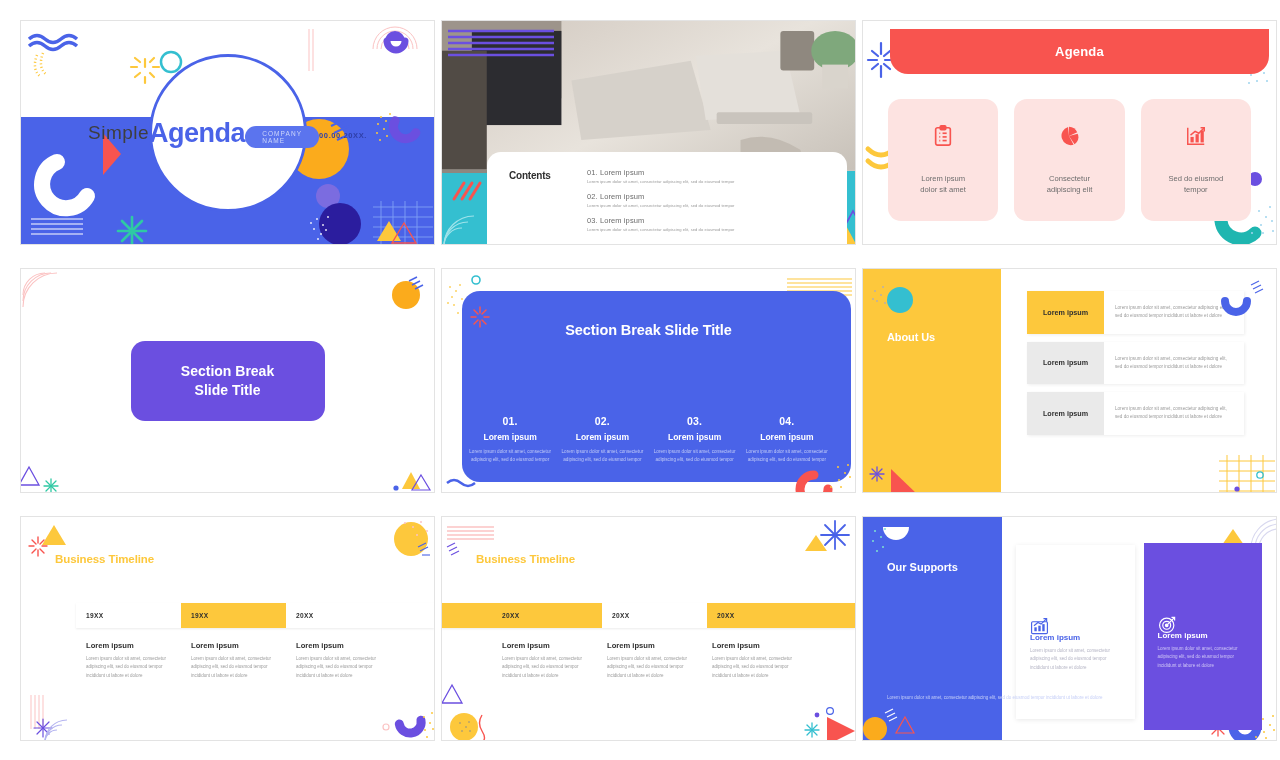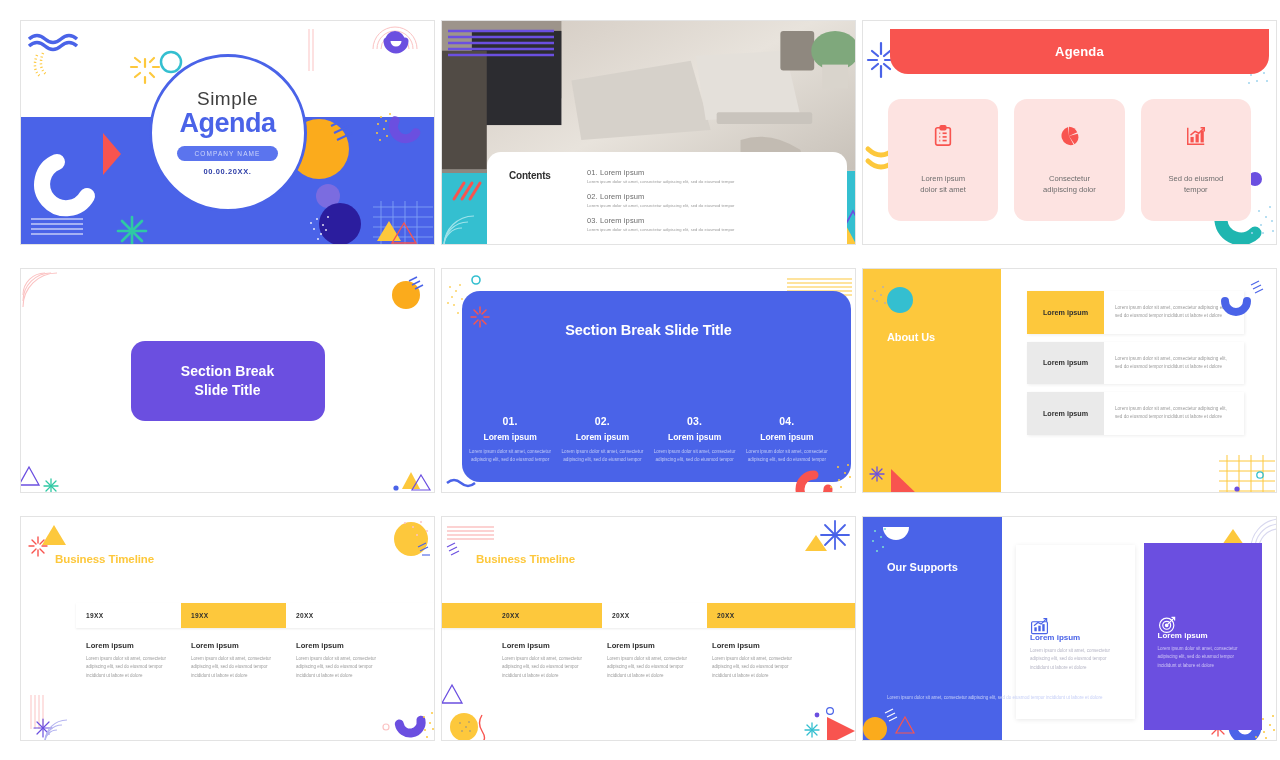--- a/index.html
+++ b/index.html
@@ -27,21 +27,21 @@
     overflow: hidden;
   }
   .deco { position: absolute; pointer-events: none; }
 
   
   .s1-bluebg { position:absolute; left:0; bottom:0; width:100%; height:57%; background:#4a63e8; }
   .s1-circle {
     position:absolute; left:50%; top:50%; transform:translate(-50%,-50%);
     width:158px; height:158px; border-radius:50%;
     background:#fff; border:3px solid #4a63e8;
-    display:flex; flex-direction:column; align-items:center; justify-content:center;
+    display:flex; flex-direction:row; align-items:center; justify-content:center;
     z-index:5;
   }
   .s1-sub { font-size:19px; color:#3e3e3e; font-weight:300; letter-spacing:.5px; line-height:1; }
   .s1-title { font-size:27px; color:#4a63e8; font-weight:bold; letter-spacing:-0.5px; margin-top:1px; line-height:1.05; }
   .s1-badge {
     margin-top:9px; background:#5b74ee; color:#cdd6fb; border-radius:20px;
     font-size:6.5px; letter-spacing:1.1px; padding:4px 17px;
   }
   .s1-date { margin-top:6px; font-size:7.5px; color:#2f3fa8; font-weight:bold; letter-spacing:.6px; }
 
@@ -345,21 +345,21 @@
         <div class="s3-lbl" style="white-space:pre-line">Lorem ipsum
 dolor sit amet</div>
       </div>
       <div class="s3-card">
         <svg class="s3-icon" viewBox="0 0 24 24">
           <path d="M12 12 L12 2 A10 10 0 0 1 21 8 Z" fill="#f8544f"></path>
           <path d="M12 12 L21.5 9.5 A10 10 0 0 1 18 21 Z" fill="#f8544f"></path>
           <path d="M12 12 L17 21.5 A10 10 0 1 1 11 2.05 Z" fill="#f8544f"></path>
         </svg>
         <div class="s3-lbl" style="white-space:pre-line">Consectetur
-adipiscing dolor</div>
+adipiscing elit</div>
       </div>
       <div class="s3-card">
         <svg class="s3-icon" viewBox="0 0 24 24" fill="none" stroke="#f8544f" stroke-width="1.6">
           <polyline points="3,3 3,21 21,21"></polyline>
           <rect x="6" y="13" width="3.5" height="6" fill="#f8544f" stroke="none"></rect>
           <rect x="11.5" y="10" width="3.5" height="9" fill="#f8544f" stroke="none"></rect>
           <rect x="17" y="6" width="3.5" height="13" fill="#f8544f" stroke="none"></rect>
           <polyline points="6,11 11,7 15,9 21,3"></polyline>
             <polyline points="17,3 21,3 21,7"></polyline>
         </svg>

